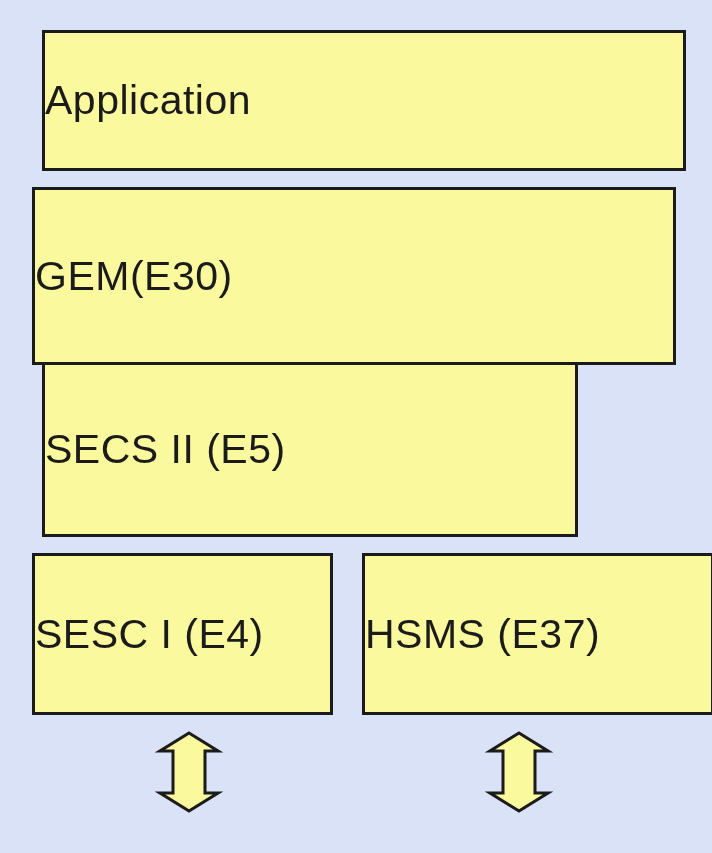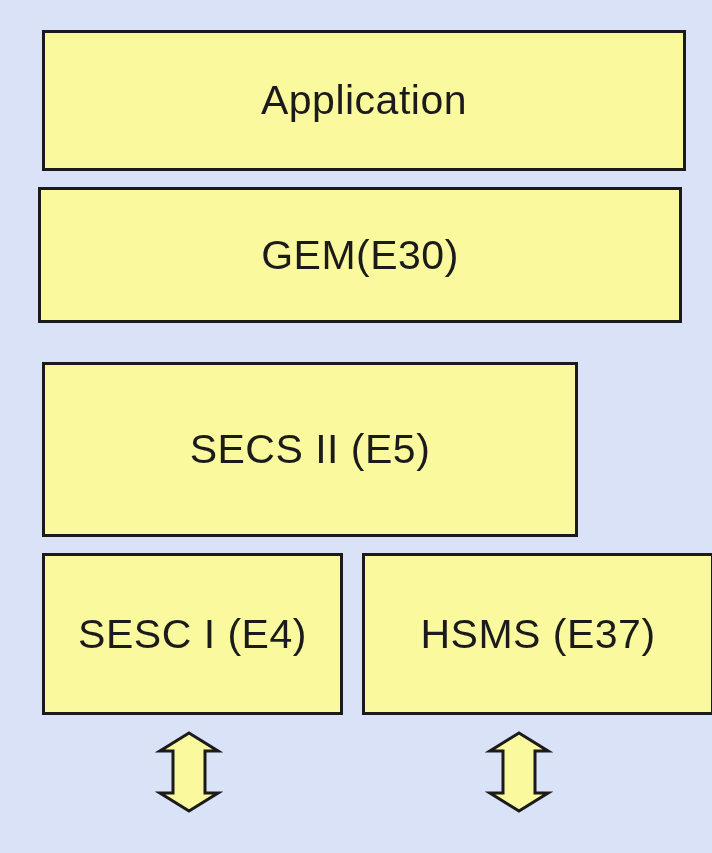--- a/index.html
+++ b/index.html
@@ -19,32 +19,32 @@
     height: 853px;
     background: var(--background);
     overflow: hidden;
   }
   .box {
     position: absolute;
     background: var(--box-fill);
     border: 3px solid var(--box-border);
     display: flex;
     align-items: center;
-    justify-content: center;
+    justify-content: flex-start;
   }
   .box .label {
     font-size: 41px;
     color: var(--text);
     white-space: nowrap;
     letter-spacing: 0.5px;
   }
   .box-application { left: 42px; top: 30px;  width: 644px; height: 141px; }
-  .box-gem         { left: 38px; top: 187px; width: 644px; height: 136px; }
+  .box-gem         { left: 32px; top: 187px; width: 644px; height: 178px; }
   .box-secs2       { left: 42px; top: 362px; width: 536px; height: 175px; }
-  .box-sesc1       { left: 42px; top: 553px; width: 301px; height: 162px; }
+  .box-sesc1       { left: 32px; top: 553px; width: 301px; height: 162px; }
   .box-hsms        { left: 362px; top: 553px; width: 352px; height: 162px; }
   .arrow {
     position: absolute;
     width: 68px;
     height: 82px;
   }
   .arrow-left  { left: 155px; top: 731px; }
   .arrow-right { left: 485px; top: 731px; }
   .arrow polygon {
     fill: var(--box-fill);

